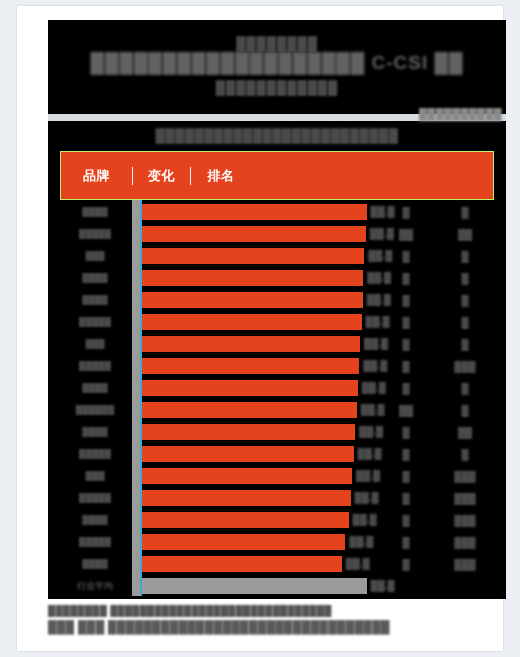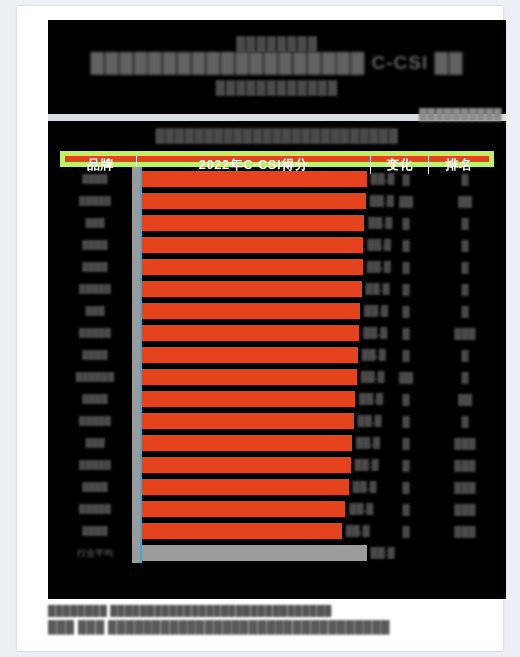--- a/index.html
+++ b/index.html
@@ -123,24 +123,24 @@
   
   .table {
     position: absolute;
     left: 12px;
     top: 131px;
     width: 434px;
   }
 
   .thead {
     display: flex;
-    height: 16px;
+    height: 49px;
     background: #e5431e;
-    border: 5px solid #bef264;
-    align-items: flex-start;
+    border: 1px solid #bef264;
+    align-items: center;
   }
   .th {
     display: flex;
     align-items: center;
     justify-content: center;
     color: #ffffff;
     font-size: 13px;
     font-weight: bold;
     letter-spacing: 0.5px;
     border-right: 1px solid #f0f0f0;
@@ -271,21 +271,20 @@
 
       <div class="watermark-rule"></div>
       <div class="watermark obsc-strong">██████████</div>
 
       <div class="subtitle obsc-dim">█████████████████████████</div>
 
       <div class="table">
 
         <div class="thead">
           <div class="th th-brand">品牌</div>
-          <div class="th th-score">2022年C-CSI得分</div>
           <div class="th th-change">变化</div>
           <div class="th th-rank">排名</div>
         </div>
 
         <div class="tbody" id="tbody">
           <div class="axis-band"></div>
           <div class="axis-line"></div>
         <div class="row">
               <div class="cell-brand obsc-dim">████</div>
               <div class="bar-area">

